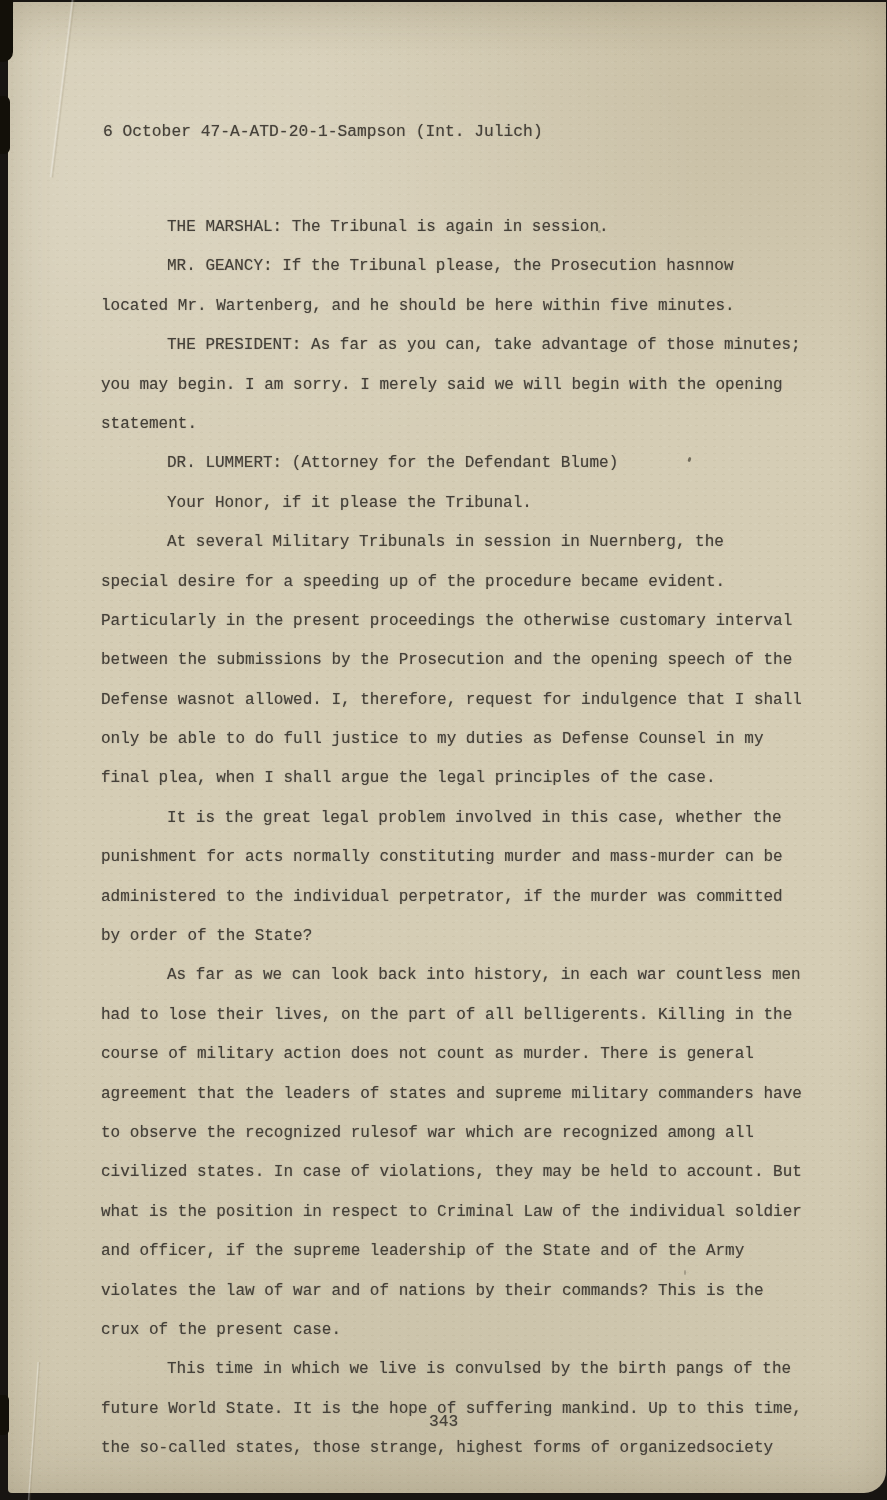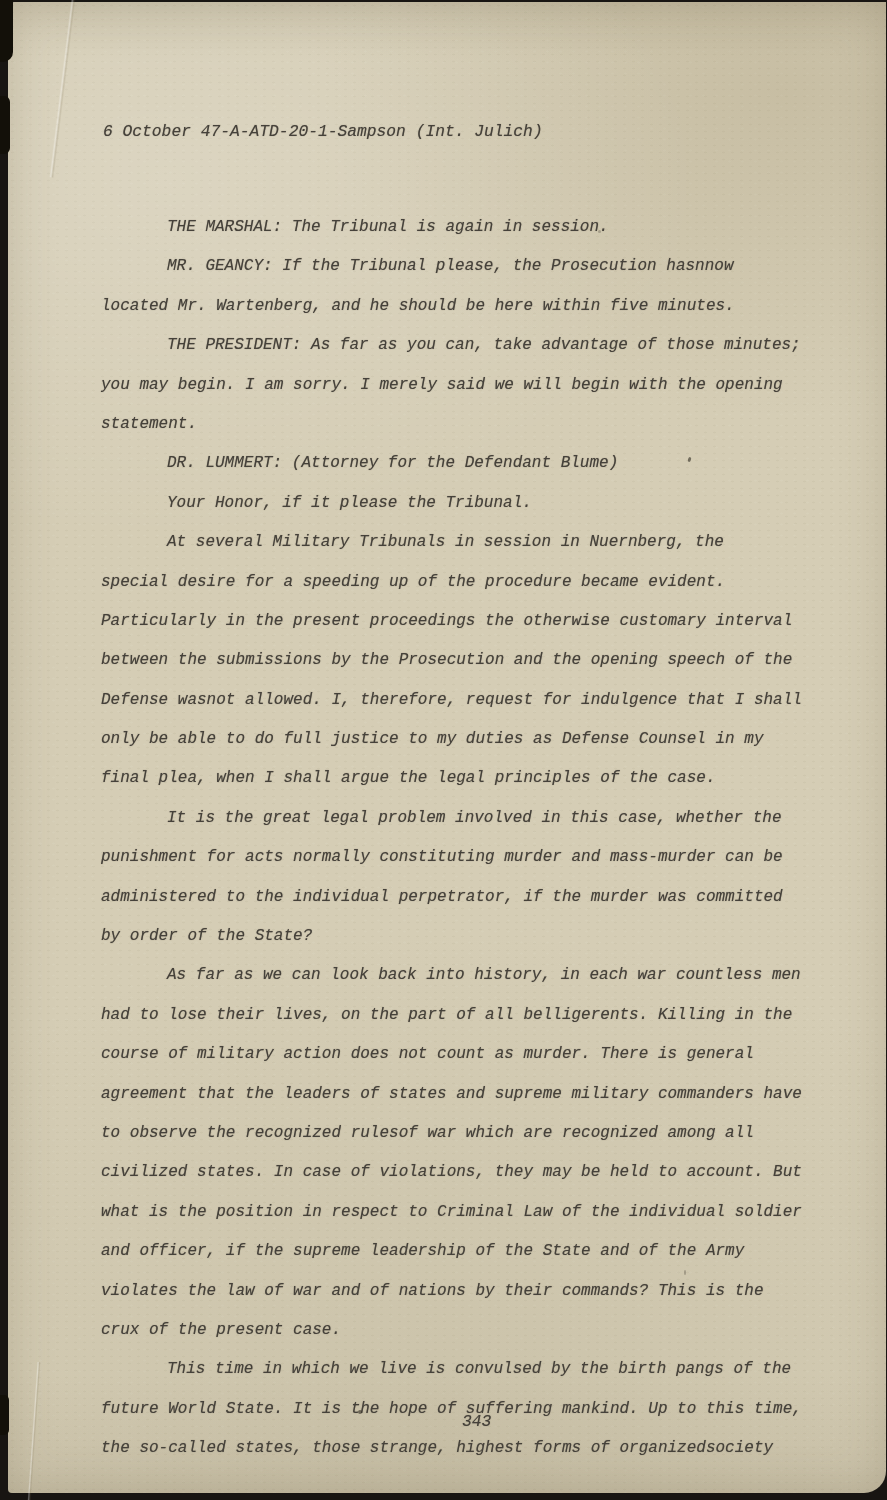--- a/index.html
+++ b/index.html
@@ -10,21 +10,20 @@
     width: 887px;
     height: 1500px;
     background: #181512;
     position: relative;
     overflow: hidden;
     font-family: "Liberation Mono", "DejaVu Sans Mono", monospace;
   }
   .scan {
     position: absolute;
     inset: 0;
-    font-style: italic;
   }
   .paper {
     position: absolute;
     left: 8px;
     top: 2px;
     right: 1px;
     bottom: 7px;
     background-color: #d5cdb5;
     background-image:
       radial-gradient(ellipse 900px 600px at 18% 12%, rgba(255,255,255,0.16), rgba(255,255,255,0) 60%),
@@ -73,21 +72,21 @@
   }
   .tline {
     height: 39.4px;
     white-space: pre;
   }
   .tline.indent {
     padding-left: 66px;
   }
   .page-number {
     position: absolute;
-    left: 454px;
+    left: 421px;
     top: 1410px;
     font-size: 16.3px;
   }
 </style>
 </head>
 <body>
 
 <div class="scan">
 
   <div class="paper">

